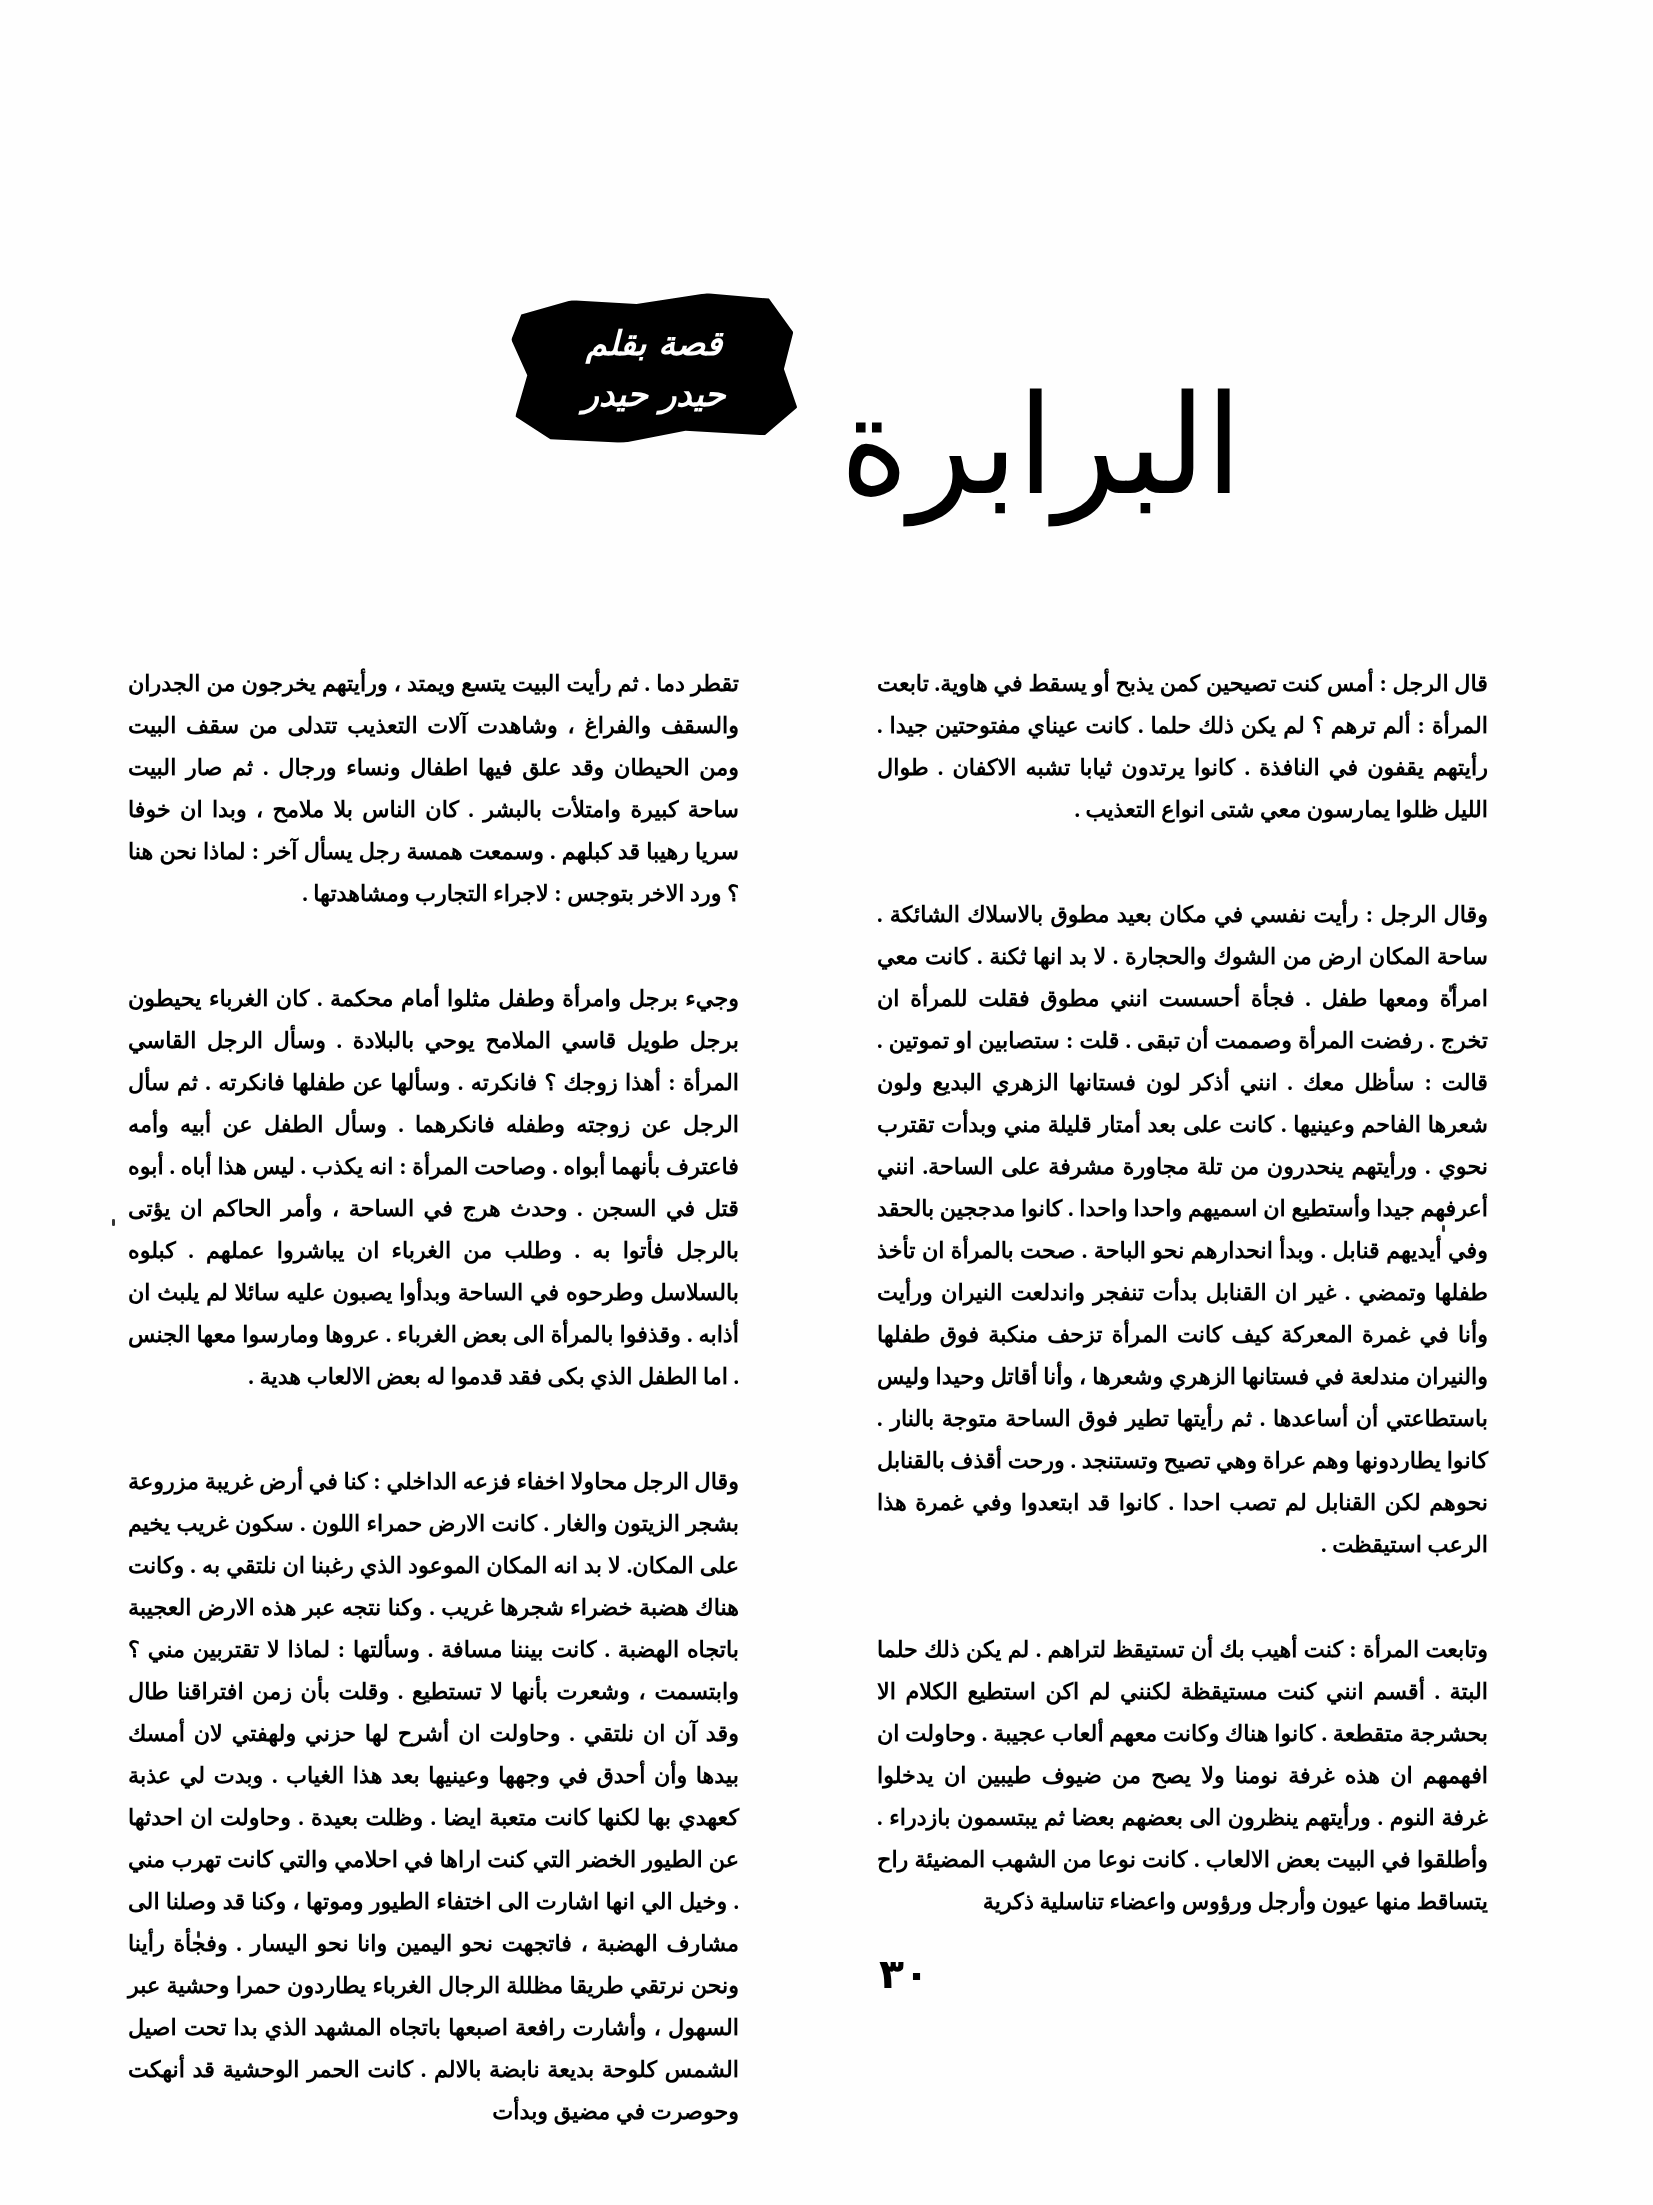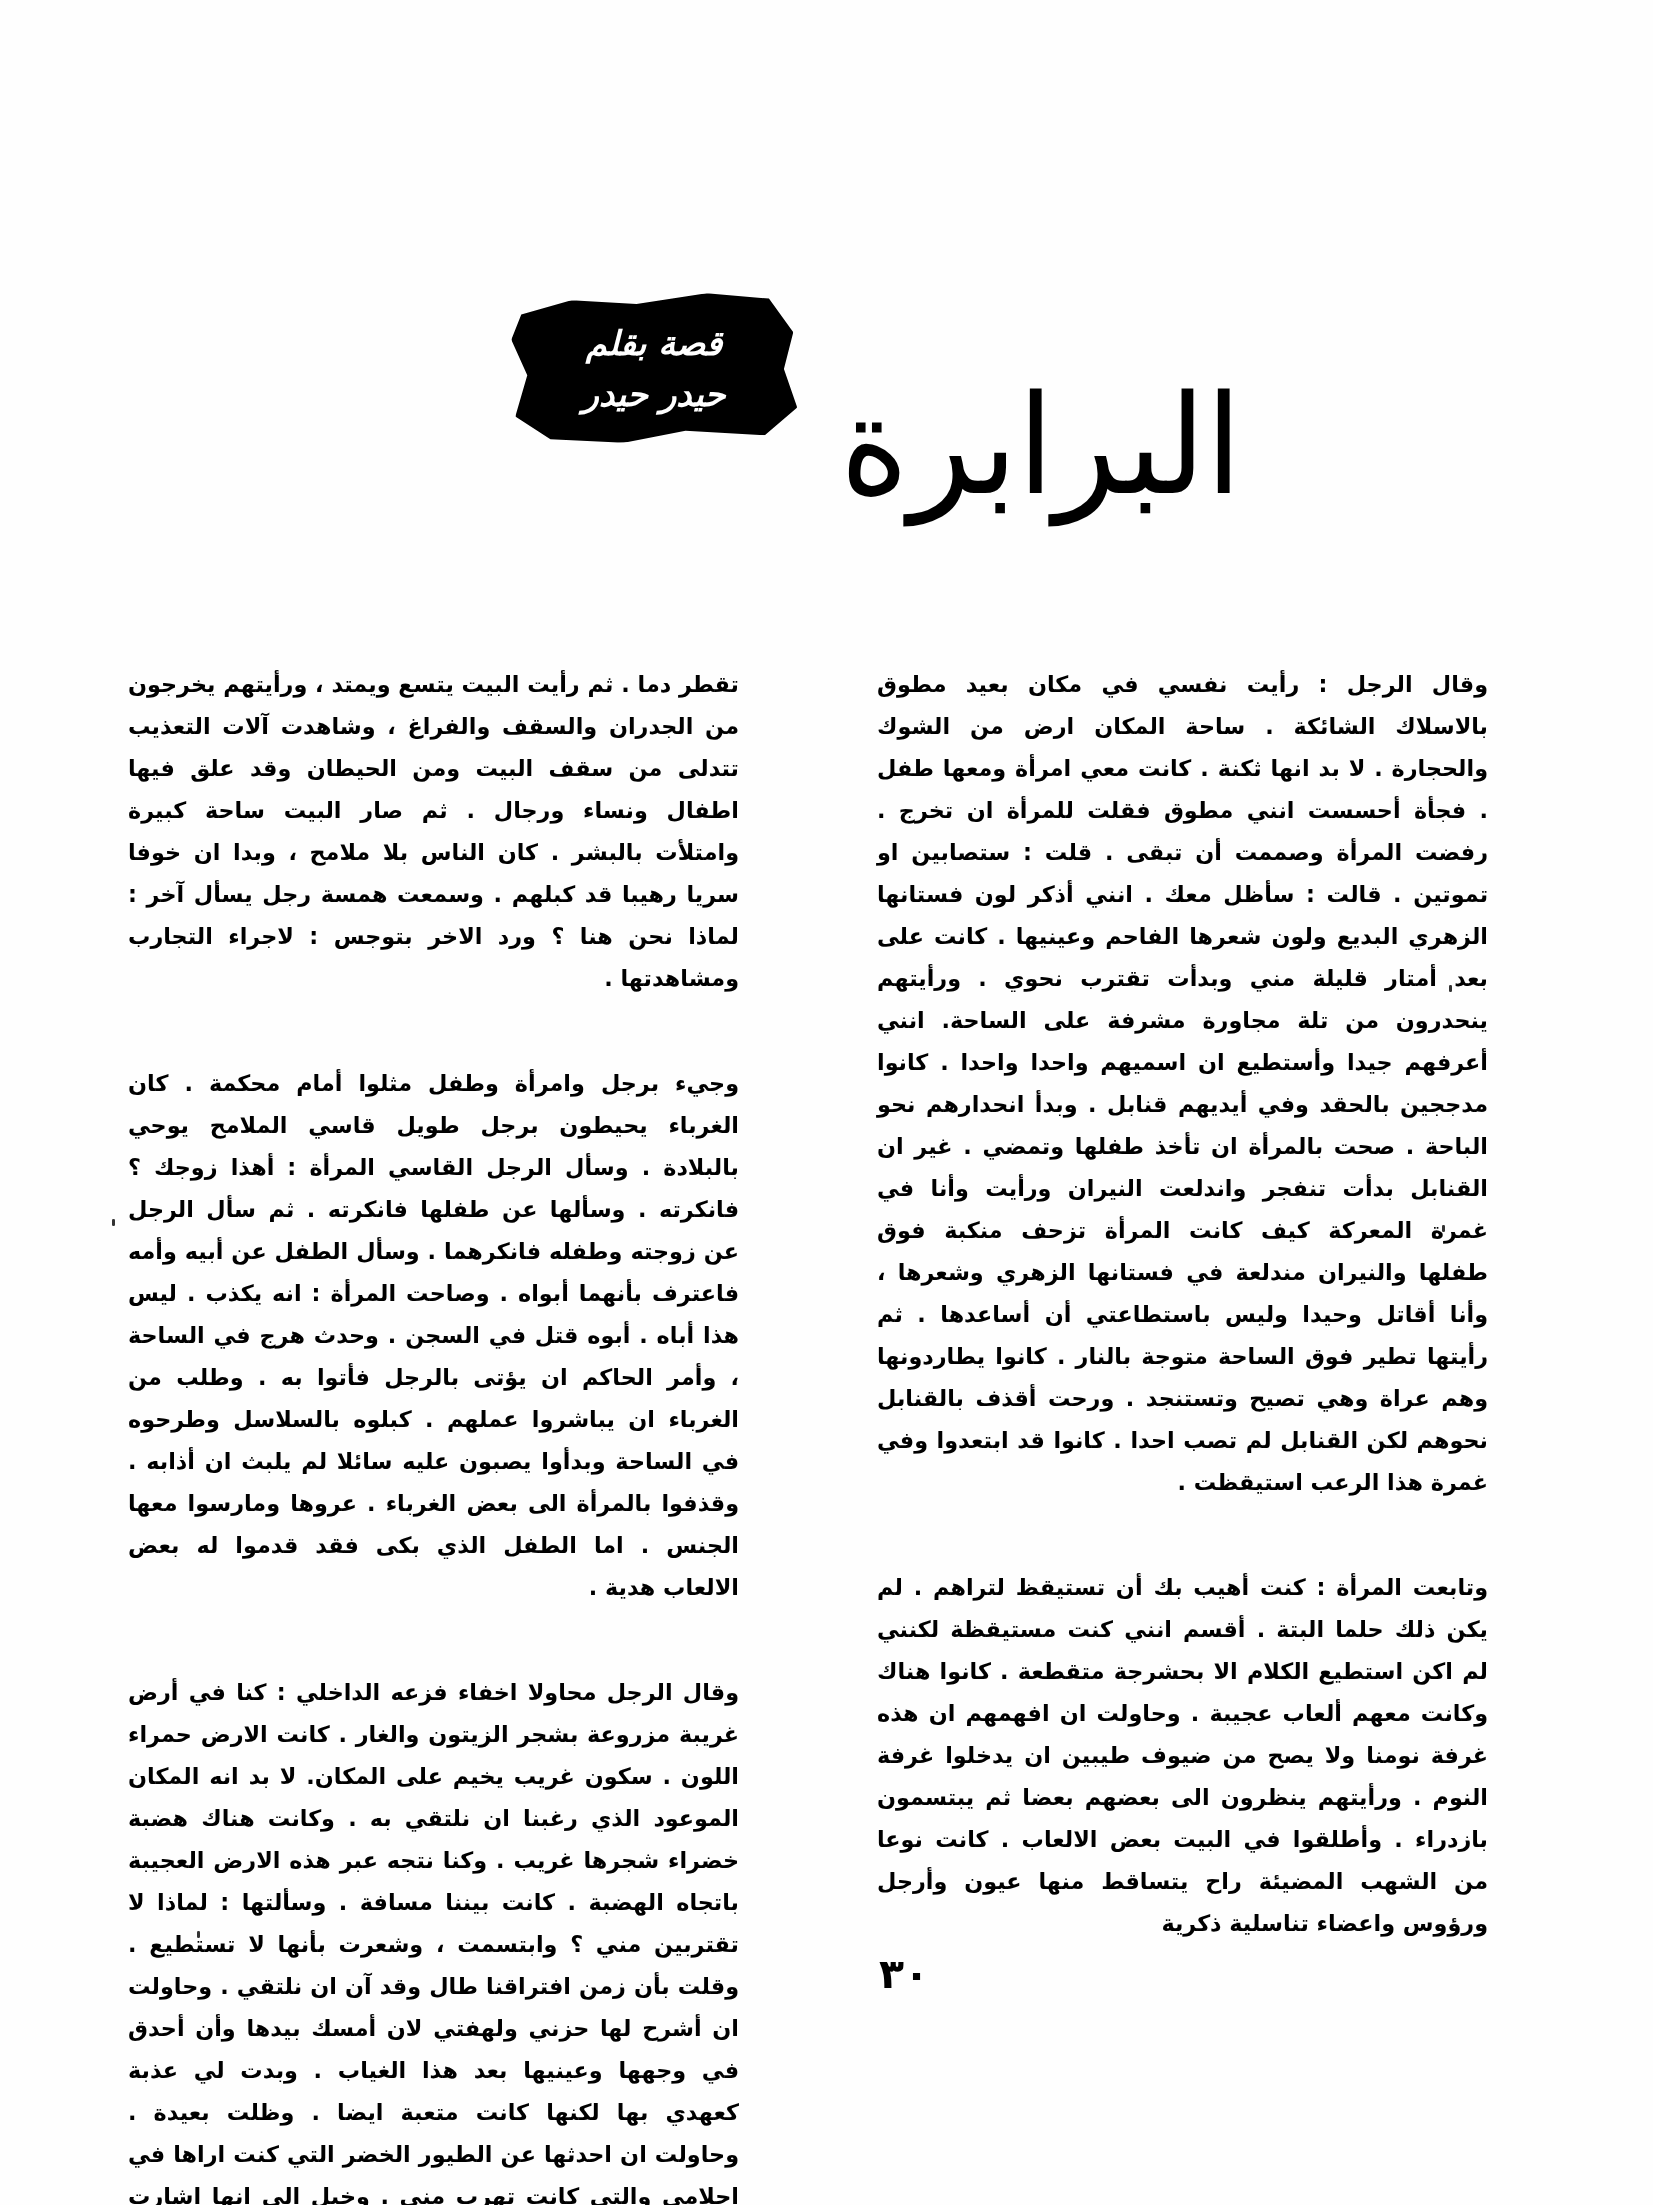--- a/index.html
+++ b/index.html
@@ -88,20 +88,21 @@
       font-family: "DejaVu Sans", "Liberation Sans", sans-serif;
       font-weight: bold;
       font-size: 22.3px;
       line-height: 42px;
     }
     .column-right { left: 877px; }
     .column-left  { left: 128px; }
     .paragraph {
       margin: 0 0 63px 0;
       text-indent: 0;
+      font-family: Liberation Serif, serif;
     }
     
     .page-number {
       position: absolute;
       top: 1948px;
       left: 824px;
       width: 105px;
       text-align: right;
       direction: rtl;
       font-family: "DejaVu Sans", sans-serif;
@@ -127,20 +128,21 @@
     <div class="byline-badge">
       <div class="byline-text">
         <span class="byline-line">قصة بقلم</span>
         <span class="byline-line">حيدر حيدر</span>
       </div>
     </div>
     <h1 class="story-title">البرابرة</h1>
   </div>
 
   <div class="column column-right">
+    <p class="paragraph">قال الرجل : أمس كنت تصيحين كمن يذبح أو يسقط في هاوية. تابعت المرأة : ألم ترهم ؟ لم يكن ذلك حلما . كانت عيناي مفتوحتين جيدا . رأيتهم يقفون في النافذة . كانوا يرتدون ثيابا تشبه الاكفان . طوال الليل ظلوا يمارسون معي شتى انواع التعذيب .</p>
     <p class="paragraph">وقال الرجل : رأيت نفسي في مكان بعيد مطوق بالاسلاك الشائكة . ساحة المكان ارض من الشوك والحجارة . لا بد انها ثكنة . كانت معي امرأة ومعها طفل . فجأة أحسست انني مطوق فقلت للمرأة ان تخرج . رفضت المرأة وصممت أن تبقى . قلت : ستصابين او تموتين . قالت : سأظل معك . انني أذكر لون فستانها الزهري البديع ولون شعرها الفاحم وعينيها . كانت على بعد أمتار قليلة مني وبدأت تقترب نحوي . ورأيتهم ينحدرون من تلة مجاورة مشرفة على الساحة. انني أعرفهم جيدا وأستطيع ان اسميهم واحدا واحدا . كانوا مدججين بالحقد وفي أيديهم قنابل . وبدأ انحدارهم نحو الباحة . صحت بالمرأة ان تأخذ طفلها وتمضي . غير ان القنابل بدأت تنفجر واندلعت النيران ورأيت وأنا في غمرة المعركة كيف كانت المرأة تزحف منكبة فوق طفلها والنيران مندلعة في فستانها الزهري وشعرها ، وأنا أقاتل وحيدا وليس باستطاعتي أن أساعدها . ثم رأيتها تطير فوق الساحة متوجة بالنار . كانوا يطاردونها وهم عراة وهي تصيح وتستنجد . ورحت أقذف بالقنابل نحوهم لكن القنابل لم تصب احدا . كانوا قد ابتعدوا وفي غمرة هذا الرعب استيقظت .</p>
     <p class="paragraph">وتابعت المرأة : كنت أهيب بك أن تستيقظ لتراهم . لم يكن ذلك حلما البتة . أقسم انني كنت مستيقظة لكنني لم اكن استطيع الكلام الا بحشرجة متقطعة . كانوا هناك وكانت معهم ألعاب عجيبة . وحاولت ان افهمهم ان هذه غرفة نومنا ولا يصح من ضيوف طيبين ان يدخلوا غرفة النوم . ورأيتهم ينظرون الى بعضهم بعضا ثم يبتسمون بازدراء . وأطلقوا في البيت بعض الالعاب . كانت نوعا من الشهب المضيئة راح يتساقط منها عيون وأرجل ورؤوس واعضاء تناسلية ذكرية</p>
   </div>
 
   <div class="column column-left">
     <p class="paragraph">تقطر دما . ثم رأيت البيت يتسع ويمتد ، ورأيتهم يخرجون من الجدران والسقف والفراغ ، وشاهدت آلات التعذيب تتدلى من سقف البيت ومن الحيطان وقد علق فيها اطفال ونساء ورجال . ثم صار البيت ساحة كبيرة وامتلأت بالبشر . كان الناس بلا ملامح ، وبدا ان خوفا سريا رهيبا قد كبلهم . وسمعت همسة رجل يسأل آخر : لماذا نحن هنا ؟ ورد الاخر بتوجس : لاجراء التجارب ومشاهدتها .</p>
     <p class="paragraph">وجيء برجل وامرأة وطفل مثلوا أمام محكمة . كان الغرباء يحيطون برجل طويل قاسي الملامح يوحي بالبلادة . وسأل الرجل القاسي المرأة : أهذا زوجك ؟ فانكرته . وسألها عن طفلها فانكرته . ثم سأل الرجل عن زوجته وطفله فانكرهما . وسأل الطفل عن أبيه وأمه فاعترف بأنهما أبواه . وصاحت المرأة : انه يكذب . ليس هذا أباه . أبوه قتل في السجن . وحدث هرج في الساحة ، وأمر الحاكم ان يؤتى بالرجل فأتوا به . وطلب من الغرباء ان يباشروا عملهم . كبلوه بالسلاسل وطرحوه في الساحة وبدأوا يصبون عليه سائلا لم يلبث ان أذابه . وقذفوا بالمرأة الى بعض الغرباء . عروها ومارسوا معها الجنس . اما الطفل الذي بكى فقد قدموا له بعض الالعاب هدية .</p>
     <p class="paragraph">وقال الرجل محاولا اخفاء فزعه الداخلي : كنا في أرض غريبة مزروعة بشجر الزيتون والغار . كانت الارض حمراء اللون . سكون غريب يخيم على المكان. لا بد انه المكان الموعود الذي رغبنا ان نلتقي به . وكانت هناك هضبة خضراء شجرها غريب . وكنا نتجه عبر هذه الارض العجيبة باتجاه الهضبة . كانت بيننا مسافة . وسألتها : لماذا لا تقتربين مني ؟ وابتسمت ، وشعرت بأنها لا تستطيع . وقلت بأن زمن افتراقنا طال وقد آن ان نلتقي . وحاولت ان أشرح لها حزني ولهفتي لان أمسك بيدها وأن أحدق في وجهها وعينيها بعد هذا الغياب . وبدت لي عذبة كعهدي بها لكنها كانت متعبة ايضا . وظلت بعيدة . وحاولت ان احدثها عن الطيور الخضر التي كنت اراها في احلامي والتي كانت تهرب مني . وخيل الي انها اشارت الى اختفاء الطيور وموتها ، وكنا قد وصلنا الى مشارف الهضبة ، فاتجهت نحو اليمين وانا نحو اليسار . وفجأة رأينا ونحن نرتقي طريقا مظللة الرجال الغرباء يطاردون حمرا وحشية عبر السهول ، وأشارت رافعة اصبعها باتجاه المشهد الذي بدا تحت اصيل الشمس كلوحة بديعة نابضة بالالم . كانت الحمر الوحشية قد أنهكت وحوصرت في مضيق وبدأت</p>
   </div>
 

